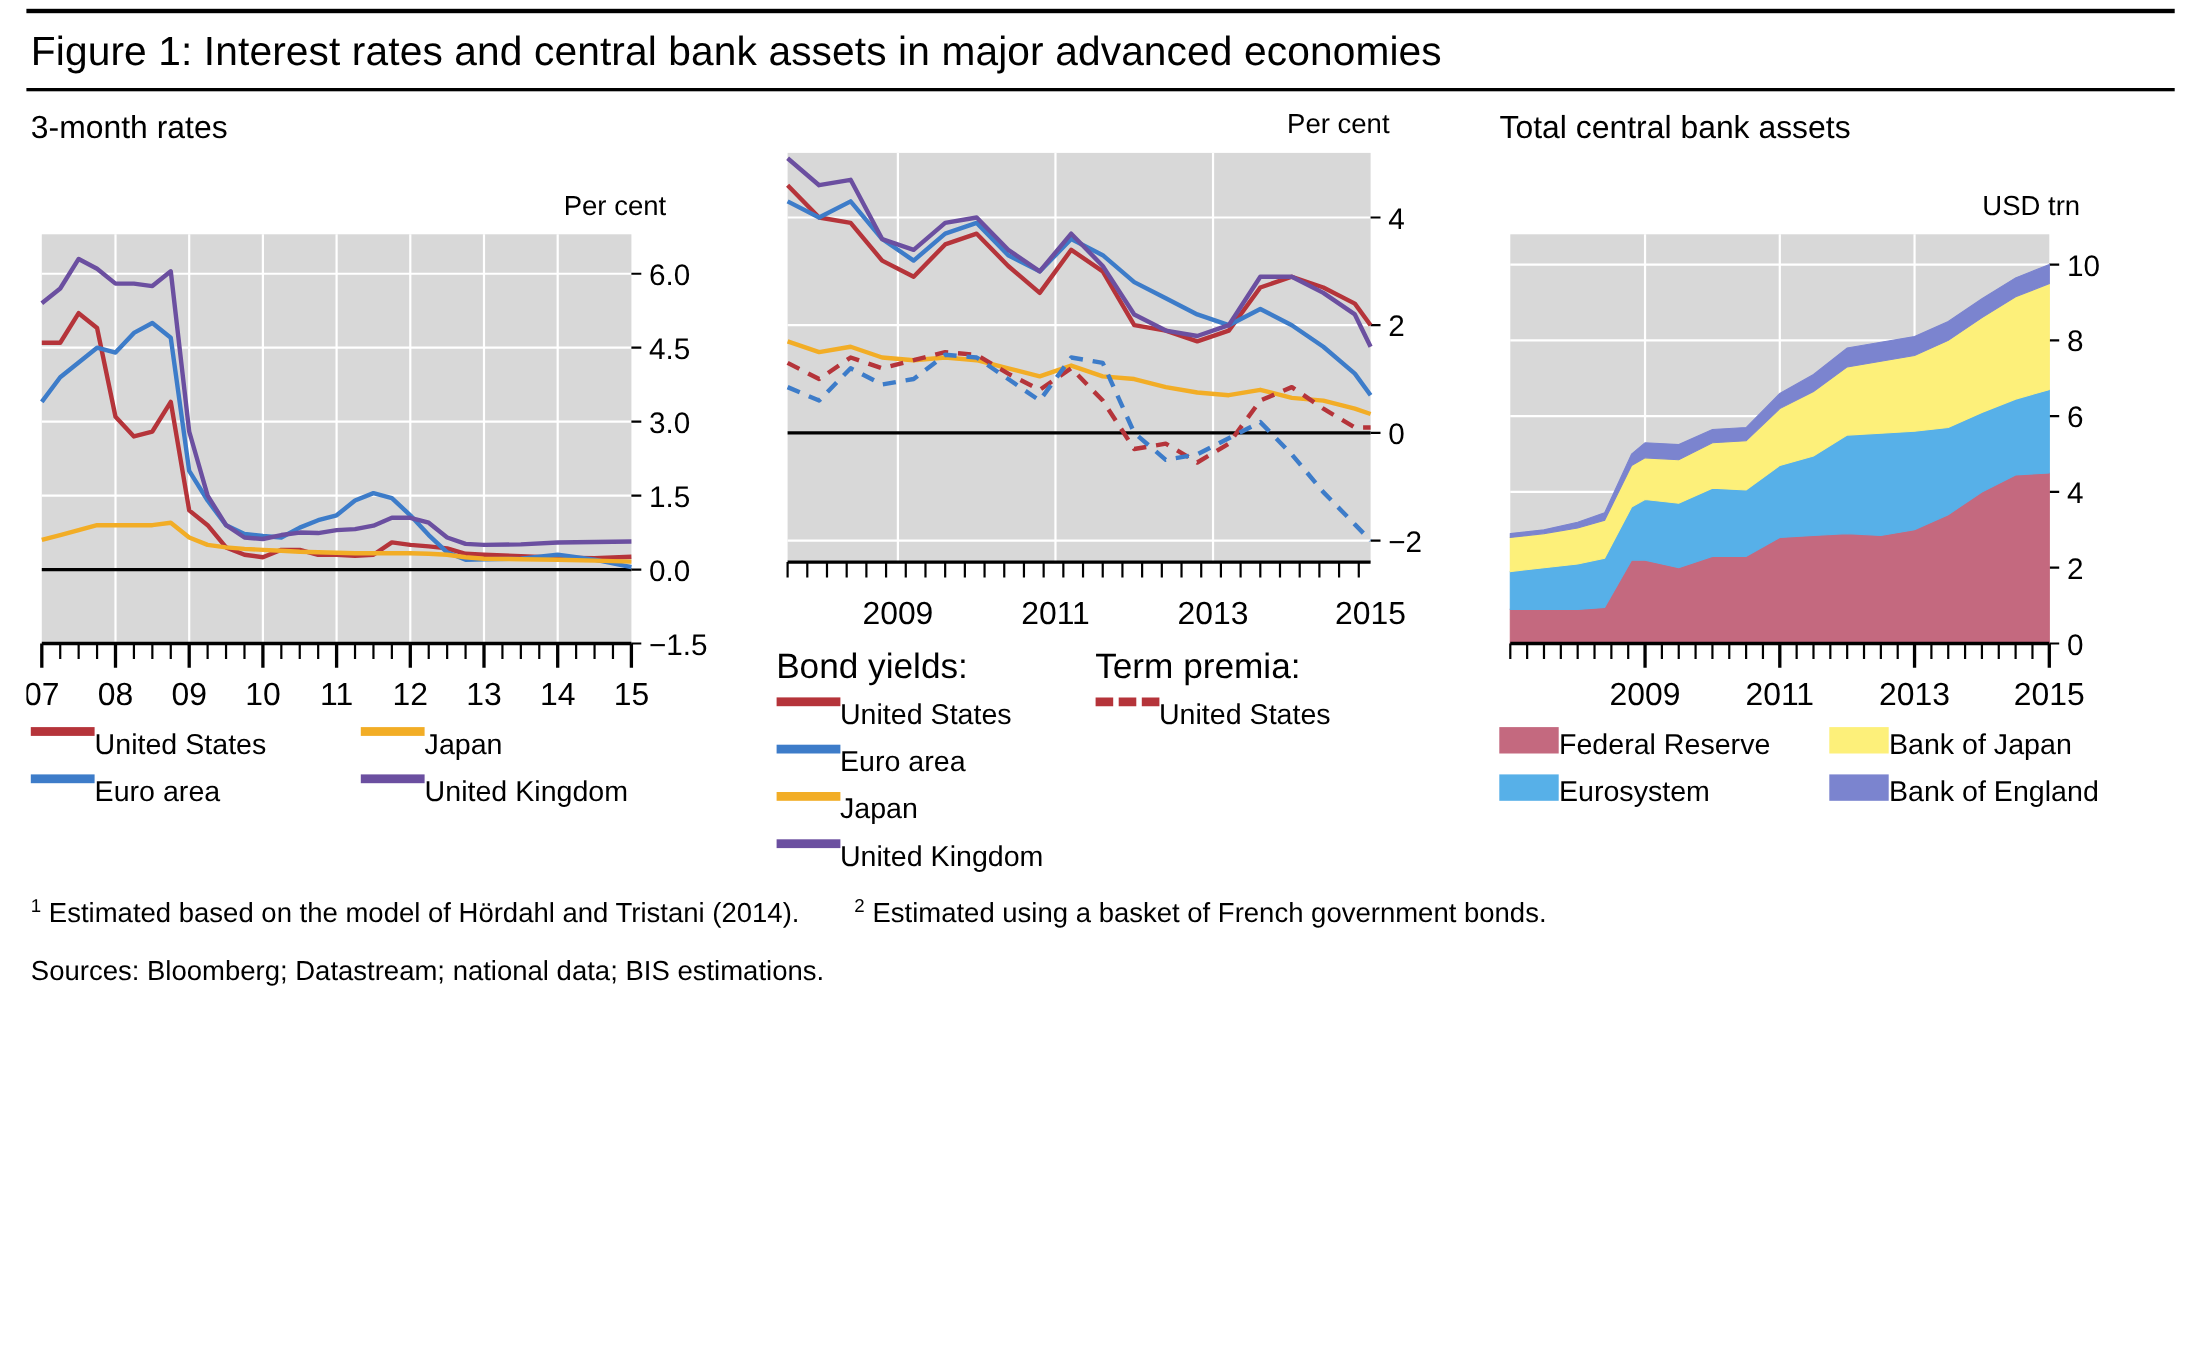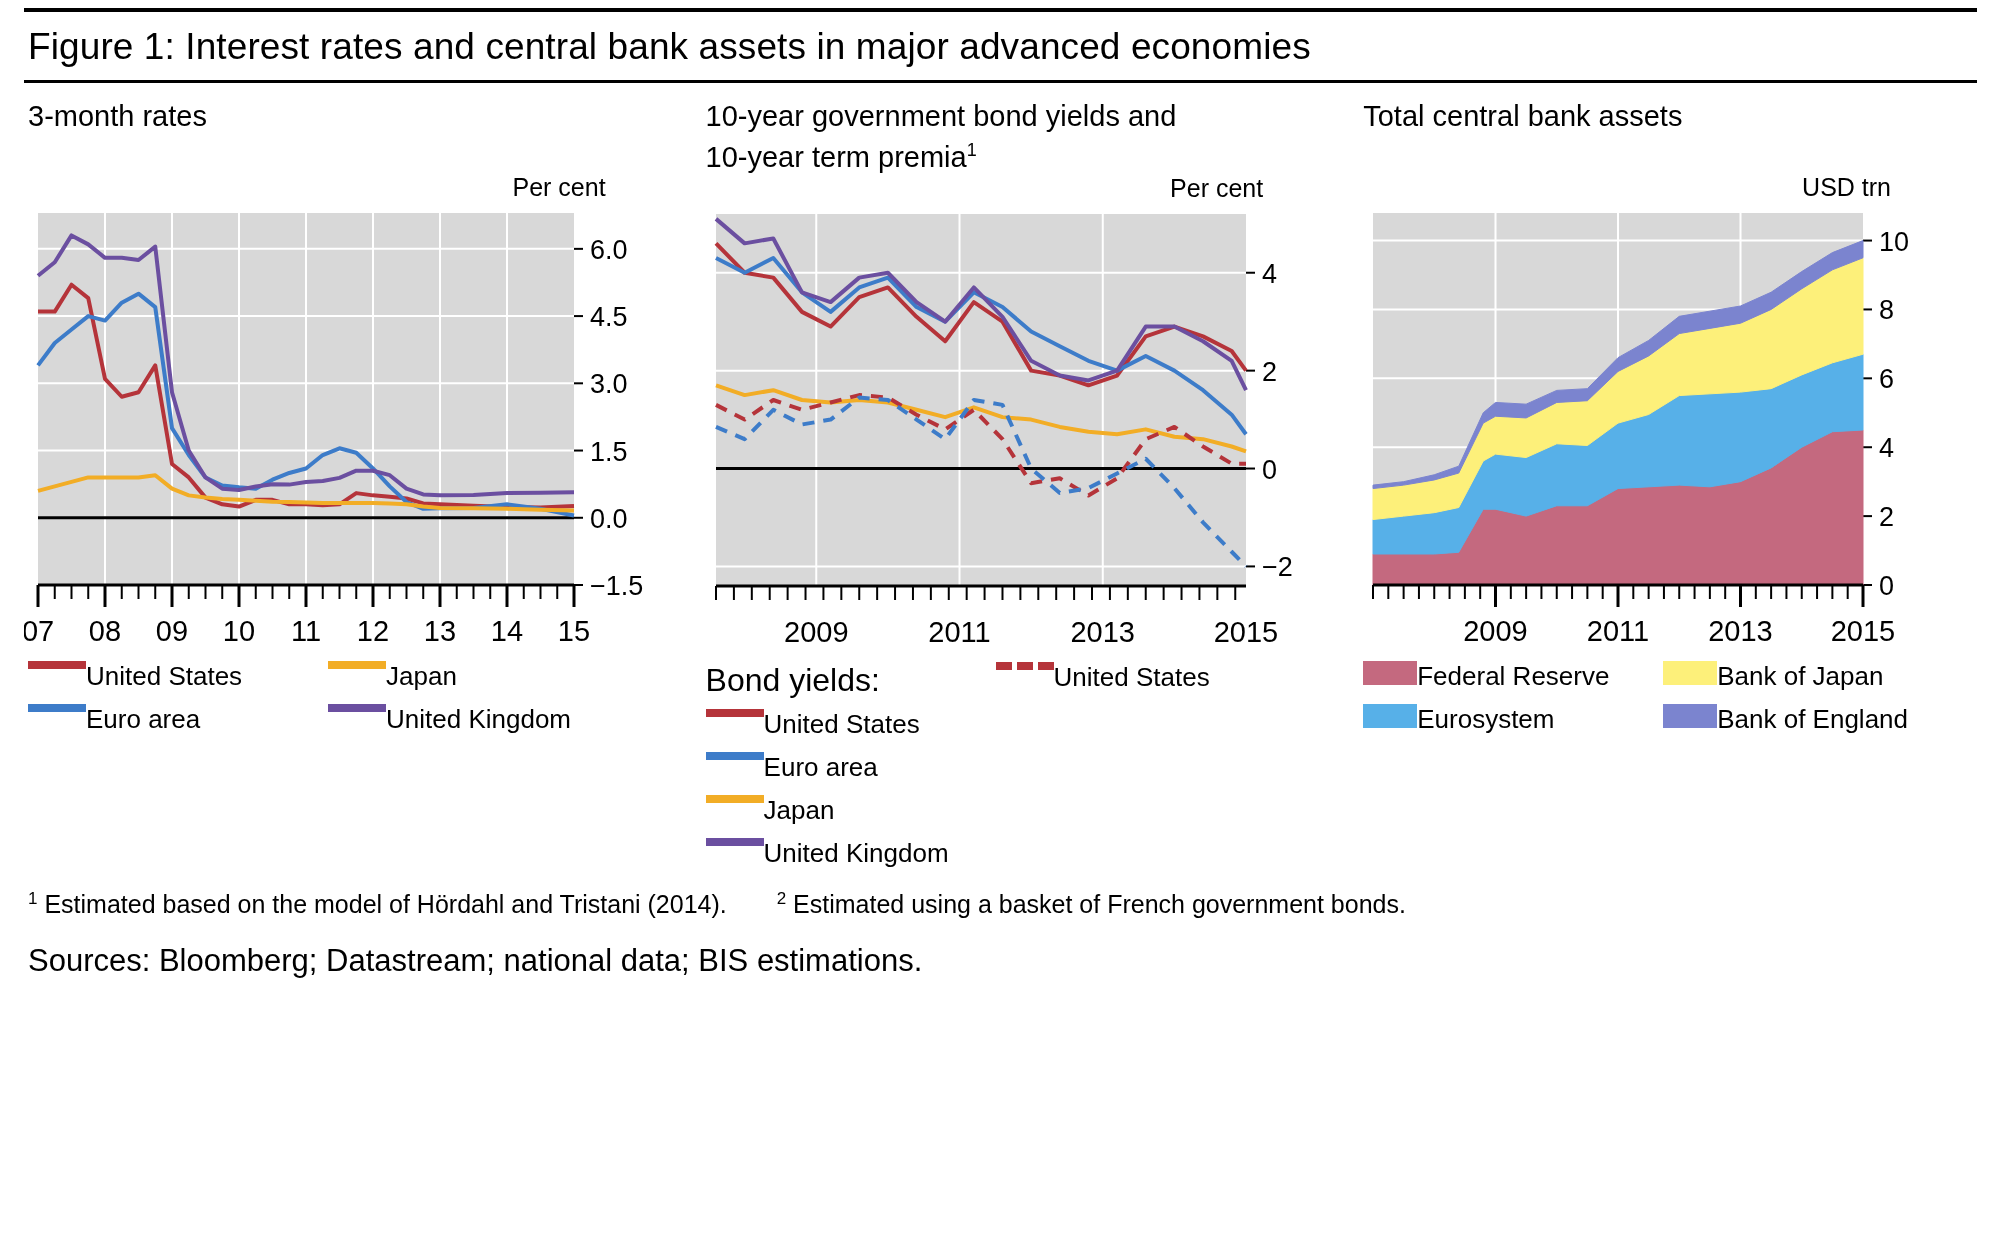--- a/index.html
+++ b/index.html
@@ -25,21 +25,21 @@
   .lgrid.two{grid-template-columns:300px 1fr;}
   .litem{display:flex;align-items:flex-start;}
   .swatch{width:58px;height:8px;flex:0 0 auto;}
   .swatch.box{height:24px;width:54px;}
   .lhead{font-size:32px;margin-bottom:10px;}
   .legend2{display:flex;gap:0;margin-top:14px;padding-left:4px;font-size:26px;}
   .col1{width:290px;}
   .col2{width:340px;}
   .foot{font-size:25px;margin-top:20px;padding-left:4px;}
   .foot sup{font-size:17px;}
-  .sources{font-size:31px;margin-top:24px;padding-left:4px;}
+  .sources{font-size:25px;margin-top:24px;padding-left:4px;}
   .fnsep{display:inline-block;width:36px;}
 </style>
 </head>
 <body>
 
 <div class="page">
   <div class="rule top"></div>
   <div class="title">Figure 1: Interest rates and central bank assets in major advanced economies</div>
   <div class="rule mid"></div>
 
@@ -142,24 +142,20 @@
             </div>
             <div class="litem">
               <span class="swatch" style="background: rgb(107, 79, 160);"></span>
               <span>United Kingdom</span>
             </div>
           </div>
       </div>
     </div>
 
     <div class="panel p2">
-      <div class="ptitle">
-        <span>10-year government bond yields and</span><br>
-        <span>10-year term premia</span><sup>1</sup>
-      </div>
       <div class="unit">Per cent</div>
       <div class="plotwrap">
         <svg id="svg2" width="640" height="440" viewBox="0 0 640 440">
             <rect x="14" y="6" width="530" height="372" fill="#d8d8d8"></rect>
             <line x1="14" y1="358.42105263157896" x2="544" y2="358.42105263157896" stroke="#ffffff" stroke-width="2"></line>
             <line x1="14" y1="260.5263157894737" x2="544" y2="260.5263157894737" stroke="#ffffff" stroke-width="2"></line>
             <line x1="14" y1="162.63157894736844" x2="544" y2="162.63157894736844" stroke="#ffffff" stroke-width="2"></line>
             <line x1="14" y1="64.73684210526316" x2="544" y2="64.73684210526316" stroke="#ffffff" stroke-width="2"></line>
             <line x1="114.27027027027556" y1="6" x2="114.27027027027556" y2="378" stroke="#ffffff" stroke-width="2"></line>
             <line x1="257.51351351351707" y1="6" x2="257.51351351351707" y2="378" stroke="#ffffff" stroke-width="2"></line>
@@ -232,20 +228,21 @@
                 <span class="swatch" style="background: rgb(242, 173, 38);"></span>
                 <span>Japan</span>
               </div>
               <div class="litem">
                 <span class="swatch" style="background: rgb(107, 79, 160);"></span>
                 <span>United Kingdom</span>
               </div>
             </div>
         </div>
         <div class="col2">
+          <div class="lhead">Term premia:</div>
           <div class="lgrid" id="legend2b">
               <div class="litem">
                 <span class="swatch" style="background: transparent; border-top: 8px dashed rgb(181, 52, 58); height: 0px;"></span>
                 <span>United States</span>
               </div>
             </div>
         </div>
       </div>
     </div>
 

